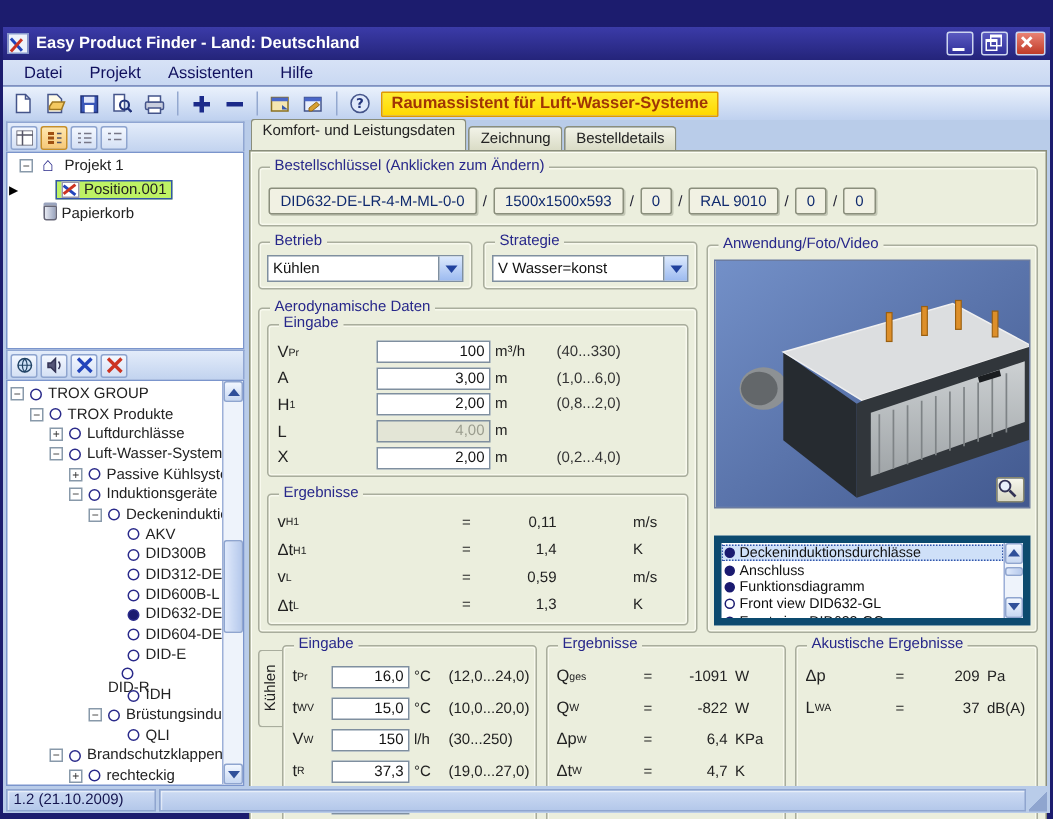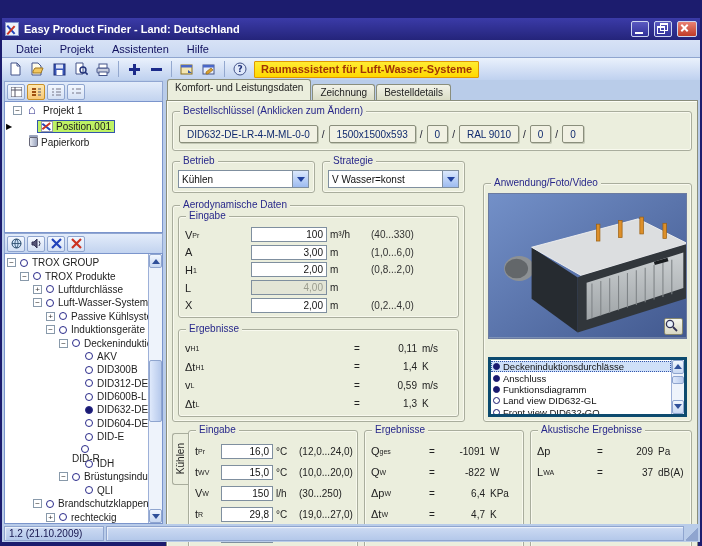--- a/index.html
+++ b/index.html
@@ -112,21 +112,21 @@
     box-shadow:inset 0 0 0 1px #f8f9ee;}
   .grp>.gt{position:absolute;top:-7px;left:7px;background:var(--panel);padding:0 3px;font-size:10px;color:var(--grptitle);white-space:nowrap;}
 
   
   .order{height:40px;margin-top:4px;display:flex;align-items:center;padding:8px 6px 2px 6px;gap:3px;flex:0 0 auto;}
   .oc-sep{font-size:10px;color:#223;padding:0 1px;}
   .oc-sep:empty{display:none;}
   .oc-btn{height:18px;background:var(--btnface);border:1px solid #8a8e7c;border-radius:2px;
     box-shadow:1px 1px 0 #8a8e7c66;font-size:10px;color:#102a6e;padding:0 7px;white-space:nowrap;}
 
-  .mid{flex:1;display:flex;gap:18px;margin-top:10px;min-height:0;align-items:flex-end;}
+  .mid{flex:1;display:flex;gap:6px;margin-top:10px;min-height:0;}
   .mid-left{width:293px;display:flex;flex-direction:column;flex:0 0 auto;}
   .combo-row{display:flex;gap:7px;}
   .combo-grp{flex:1;height:32px;padding:8px 5px 0 5px;}
   .combo{height:18px;background:#fff;border:1px solid var(--inpbrd);display:flex;align-items:center;}
   .combo .cval{flex:1;font-size:10px;color:#111;padding-left:3px;white-space:nowrap;overflow:hidden;}
   .combo .cbtn{width:16px;height:16px;margin:0;background:linear-gradient(#dce9fd,#9dbbf0);border-left:1px solid var(--inpbrd);
     display:flex;align-items:center;justify-content:center;}
   .combo .cbtn::before{content:"";border:4px solid transparent;border-top:5px solid #21429e;margin-bottom:-4px;}
 
   .aero{flex:1;margin-top:12px;padding:10px 5px 4px 5px;display:flex;flex-direction:column;gap:11px;}
@@ -137,29 +137,29 @@
   .flab{width:66px;display:flex;align-items:flex-start;}
   .inp{width:76px;height:15px;background:#fff;border:1px solid var(--inpbrd);font-size:10px;color:#111;
     text-align:right;padding:1px 3px 0 0;flex:0 0 auto;}
   .inp.dis{background:#e3e5d6;color:#9a9c8e;}
   .funit{width:40px;padding-left:3px;}
   .frange{width:80px;padding-left:4px;color:#333;}
   .rrow{display:flex;align-items:center;height:18.5px;font-size:10px;color:#222;}
   .rlab{width:58px;display:flex;align-items:flex-start;}
   .req{width:16px;text-align:center;}
   .rval{width:52px;text-align:right;}
-  .runit{width:36px;padding-left:5px;}
+  .runit{width:36px;padding-left:5px;margin-left:46px;}
 
   
   .anw{flex:1;margin-top:2px;padding:9px 4px 4px 4px;display:flex;flex-direction:column;min-width:0;}
   .photo{flex:1;border:1px solid #6b7ba0;position:relative;overflow:hidden;}
   .photo svg{display:block;width:100%;height:100%;}
   .zoom-btn{position:absolute;right:3px;bottom:3px;width:19px;height:17px;background:linear-gradient(#f6f6ec,#d8d8c4);
     border:1px solid #88886e;border-radius:2px;display:flex;align-items:center;justify-content:center;}
-  .alist{height:60px;margin-top:18px;background:#fff;border:3px solid #0c4a6e;display:flex;}
+  .alist{height:60px;margin-top:18px;background:#fff;border:5px solid #0c4a6e;display:flex;}
   .alist-inner{flex:1;overflow:hidden;padding-top:1px;}
   .al-row{display:flex;align-items:center;height:11.4px;font-size:9.5px;color:#111;white-space:nowrap;padding-left:1px;}
   .al-row.sel{background:#cfe0f8;outline:1px dotted #3355aa;outline-offset:-1px;}
   .al-b{width:7px;height:7px;border:1px solid #1a1a70;border-radius:50%;margin:0 3px 0 1px;flex:0 0 auto;background:#fff;}
   .al-b.filled{background:#1a1a70;}
   .alist .vscroll{width:13px;}
 
   
   .bottom{height:150px;margin-top:8px;position:relative;padding-left:16px;flex:0 0 auto;}
   .vtab{position:absolute;left:0;top:3px;width:16px;height:52px;background:var(--panel);
@@ -773,21 +773,21 @@
                     <span>Anschluss</span>
                   </div>
 
                   <div class="al-row">
                     <span class="al-b filled"></span>
                     <span>Funktionsdiagramm</span>
                   </div>
 
                   <div class="al-row">
                     <span class="al-b"></span>
-                    <span>Land view DID632-GL</span>
+                    <span>Front view DID632-GL</span>
                   </div>
 
                   <div class="al-row">
                     <span class="al-b"></span>
                     <span>Front view DID632-GQ</span>
                   </div>
                 </div>
               <div class="vscroll">
                 <span class="sb-btn up"></span>
                 <span class="sb-track">
@@ -837,21 +837,21 @@
                     <span class="binp">150</span>
                     <span class="bfunit">l/h</span>
                     <span class="bfrange">(30...250)</span>
                   </div>
 
                   <div class="bfrow">
                     <span class="bflab">
                       <span class="fname">t</span>
                       <span class="fsub">R</span>
                     </span>
-                    <span class="binp">29,8</span>
+                    <span class="binp">37,3</span>
                     <span class="bfunit">°C</span>
                     <span class="bfrange">(19,0...27,0)</span>
                   </div>
 
                   <div class="bfrow">
                     <span class="bflab">
                       <span class="fname">φ</span>
                       <span class="fsub"></span>
                     </span>
                     <span class="binp">50</span>

